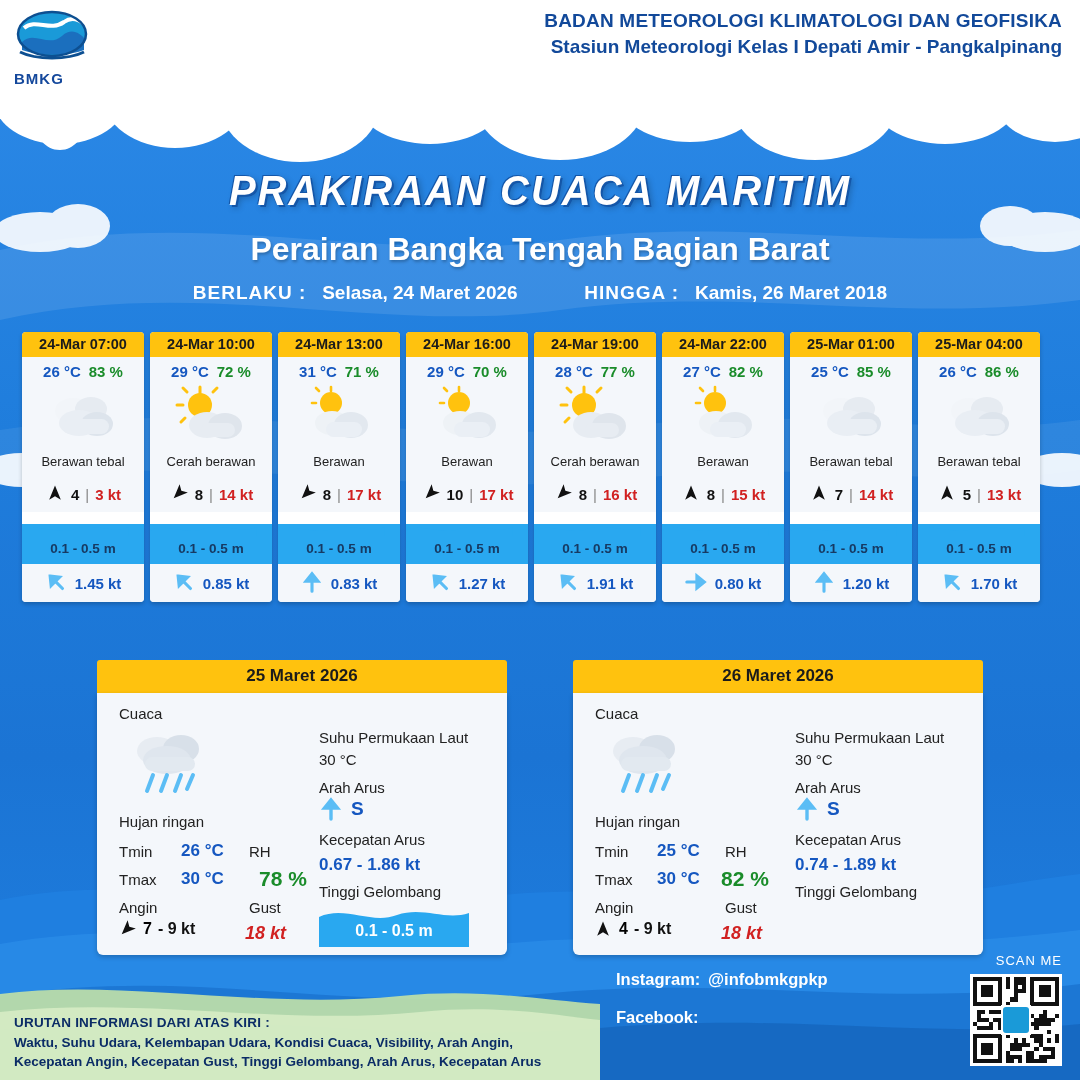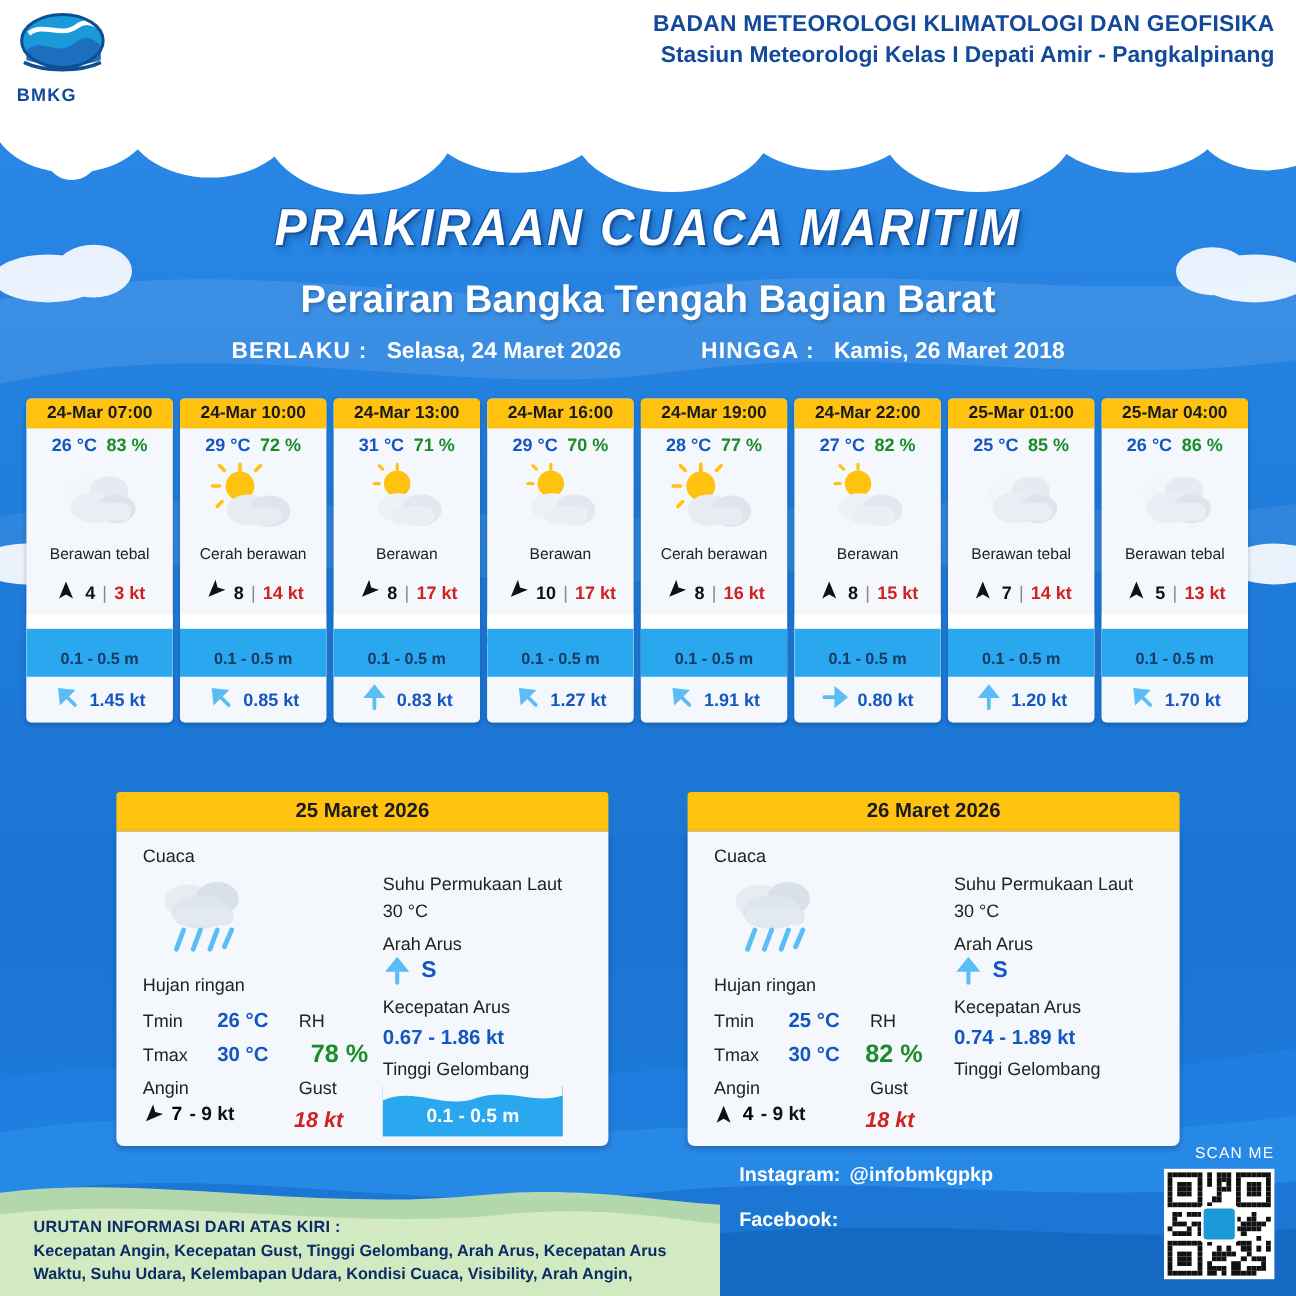--- a/index.html
+++ b/index.html
@@ -55,21 +55,21 @@
   .daily{position:absolute;top:660px;z-index:6;width:410px;}
   .daily.left{left:97px;}
   .daily.right{left:573px;}
   .daily-head{background:#ffc20e;color:#1b1b1b;font-size:17px;font-weight:bold;text-align:center;padding:6px 0 7px;border-radius:3px 3px 0 0;}
   .daily-body{background:#f4f7fb;border-radius:0 0 6px 6px;height:262px;position:relative;box-shadow:0 2px 5px rgba(0,0,0,.22);}
   .dlabel{position:absolute;font-size:15px;color:#222;}
   .dval-blue{color:#1557c0;font-weight:bold;}
   .dval-red{color:#d12121;font-weight:bold;font-style:italic;}
   .dval-green{color:#1a8c2a;font-weight:bold;}
   
-  .foot-note{position:absolute;left:14px;bottom:8px;z-index:7;color:#0b2c66;font-size:13.5px;font-weight:bold;line-height:1.45;margin-left:14px;}
+  .foot-note{position:absolute;left:14px;bottom:8px;z-index:7;color:#0b2c66;font-size:13.5px;font-weight:bold;line-height:1.45;}
   .foot-note .l1{letter-spacing:.2px;}
   .social{position:absolute;right:14px;bottom:14px;z-index:7;width:450px;height:120px;}
   .social .line{position:absolute;color:#fff;font-size:16.5px;font-weight:bold;}
   .qr{position:absolute;right:18px;bottom:14px;width:92px;height:92px;background:#fff;padding:3px;}
   .scanme{position:absolute;right:18px;bottom:112px;color:#fff;font-size:13px;letter-spacing:1px;}
   .qr-cell{position:absolute;background:#111;}
 </style>
 </head>
 <body>
 
@@ -580,22 +580,22 @@
         <span style="font-size:19px;color:#1557c0;font-weight:bold;">S</span>
     </div>
     <div class="dlabel" style="left:222px;top:138px;">Kecepatan Arus</div>
     <div class="dlabel dval-blue" style="left:222px;top:162px;font-size:17px;">0.74 - 1.89 kt</div>
     <div class="dlabel" style="left:222px;top:190px;">Tinggi Gelombang</div>
     </div>
 </div>
 
 <div class="foot-note">
   <div class="l1">URUTAN INFORMASI DARI ATAS KIRI :</div>
+  <div>Waktu, Suhu Udara, Kelembapan Udara, Kondisi Cuaca, Visibility, Arah Angin,</div>
   <div>Kecepatan Angin, Kecepatan Gust, Tinggi Gelombang, Arah Arus, Kecepatan Arus</div>
-  <div>Waktu, Suhu Udara, Kelembapan Udara, Kondisi Cuaca, Visibility, Arah Angin,</div>
 </div>
 
 <div class="social">
   <div class="line" style="left:0;top:24px;">Instagram:</div>
   <div class="line" style="left:92px;top:24px;">@infobmkgpkp</div>
   <div class="line" style="left:0;top:62px;">Facebook:</div>
 </div>
 <div class="scanme">SCAN ME</div>
 <div class="qr" id="qr">
     <div class="qr-cell" style="left: 3px; top: 3px; width: 4.09524px; height: 4.09524px;"></div>

